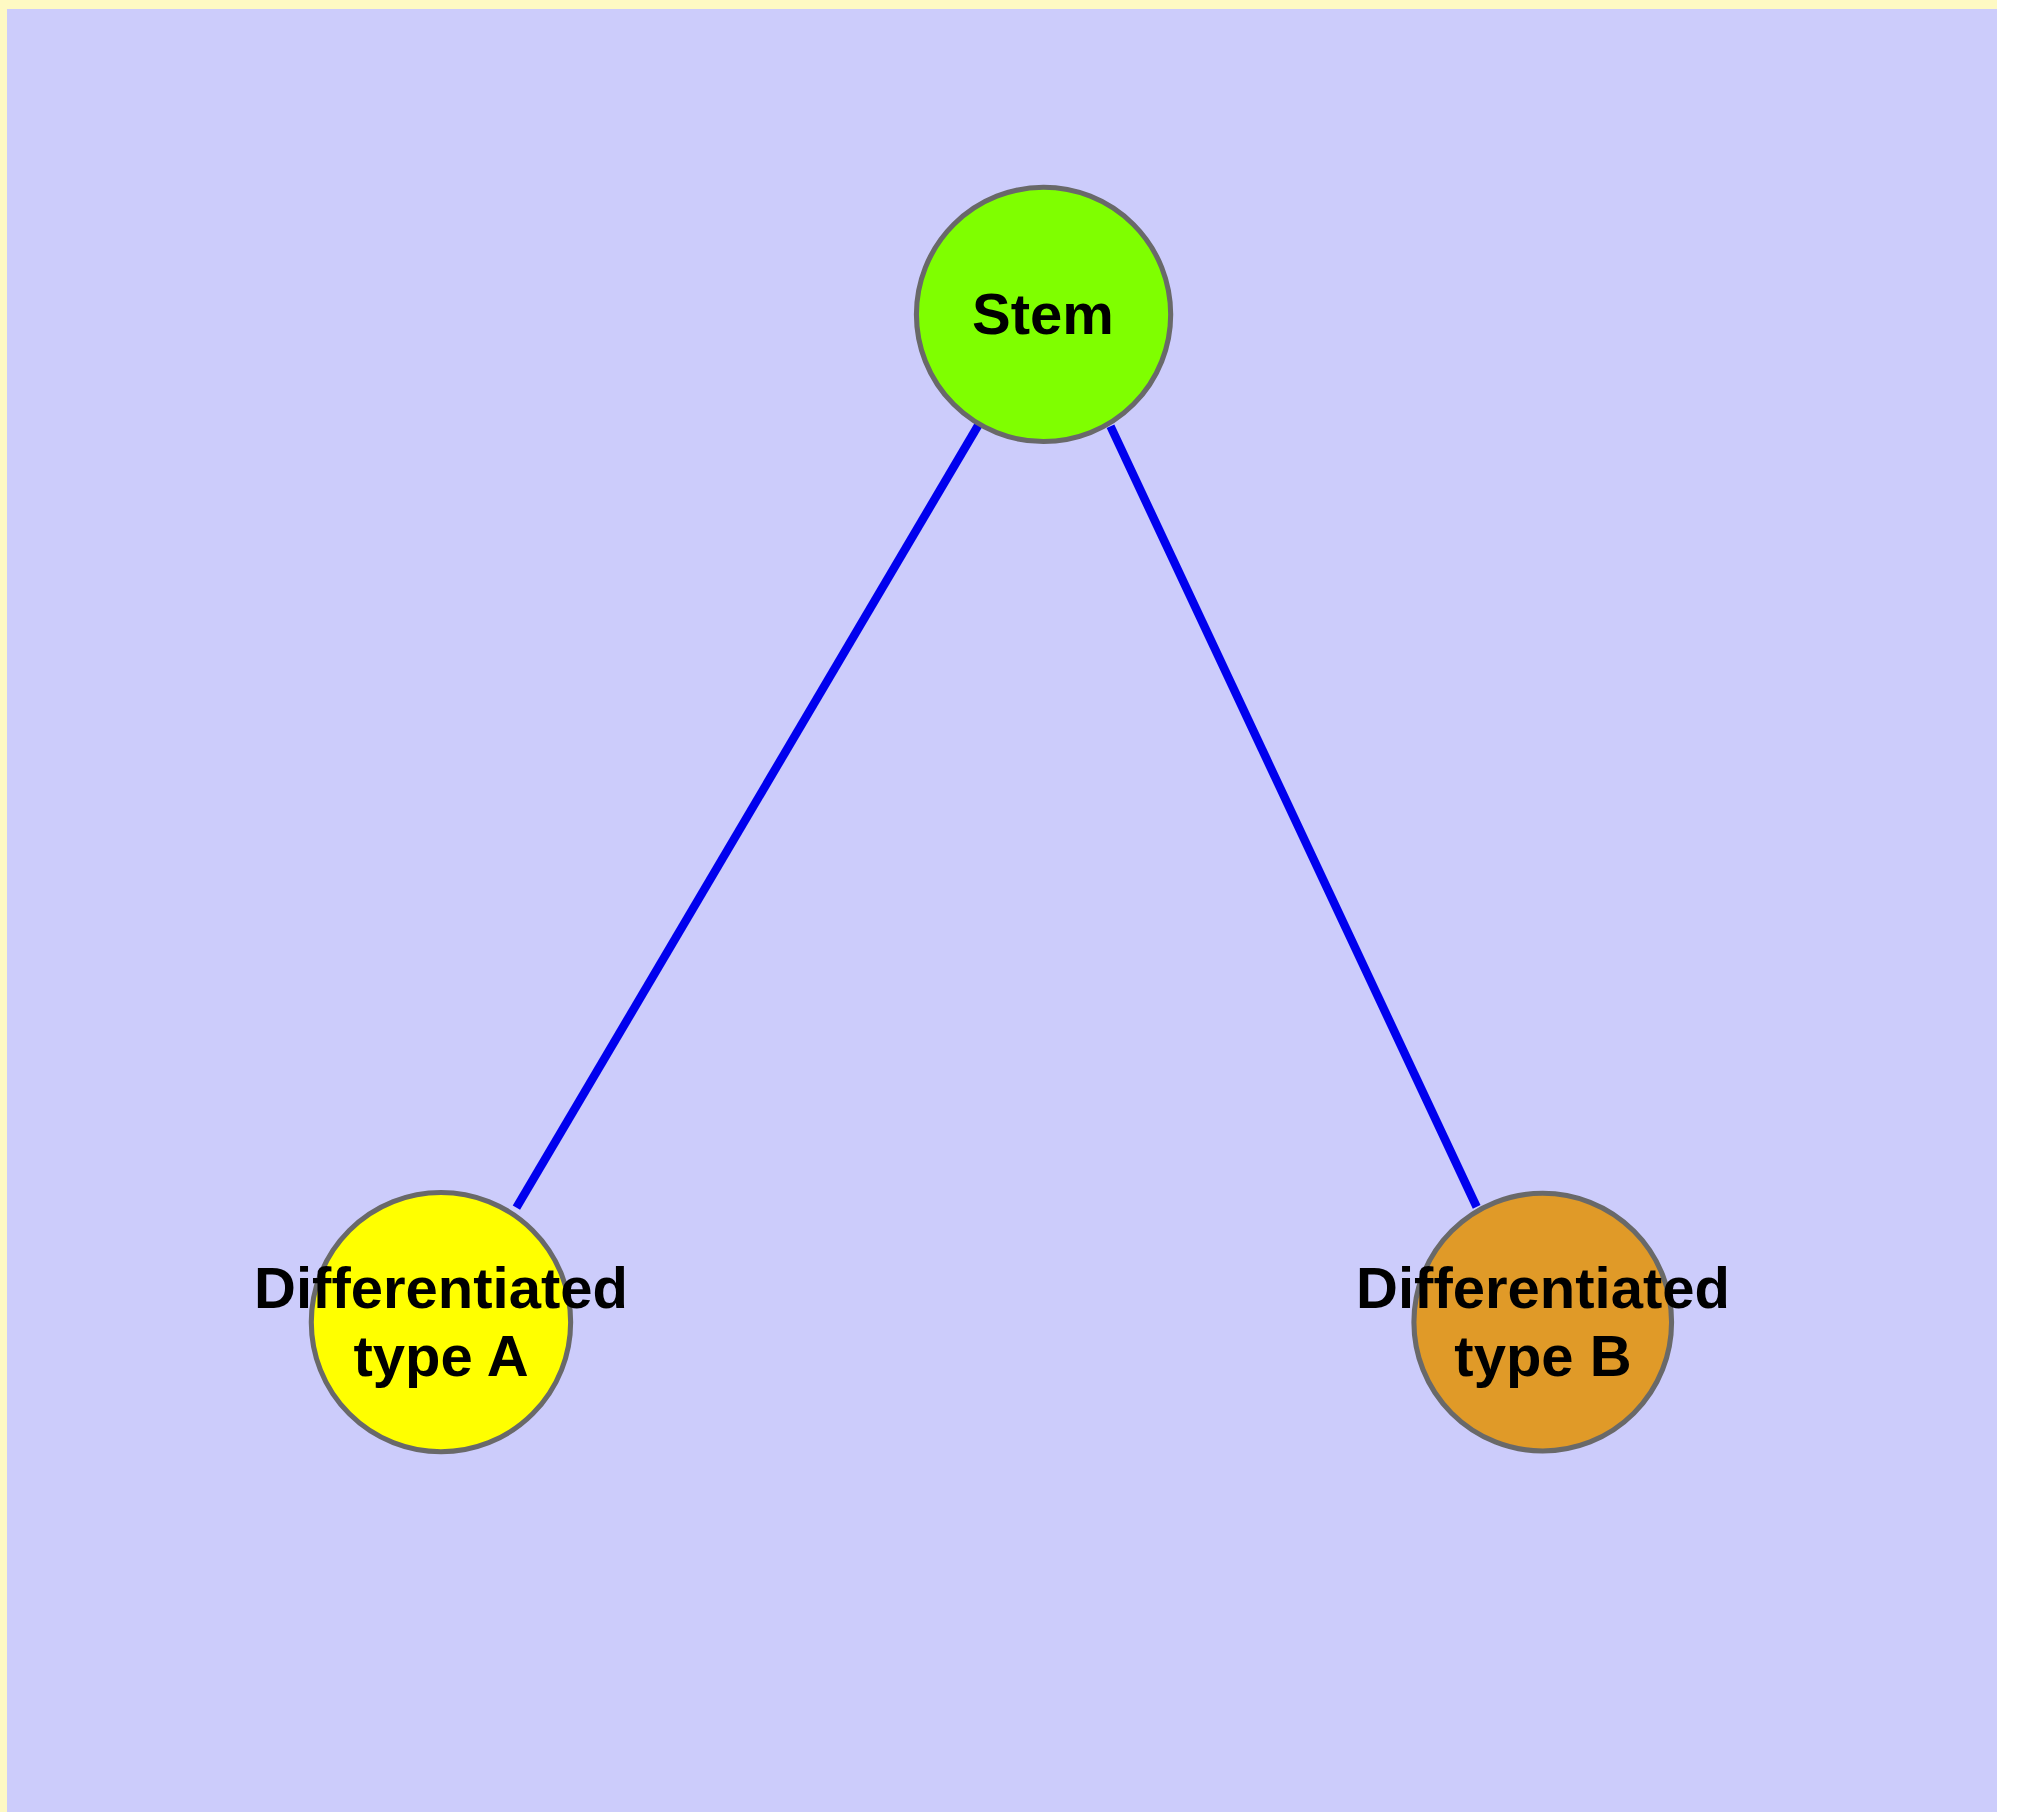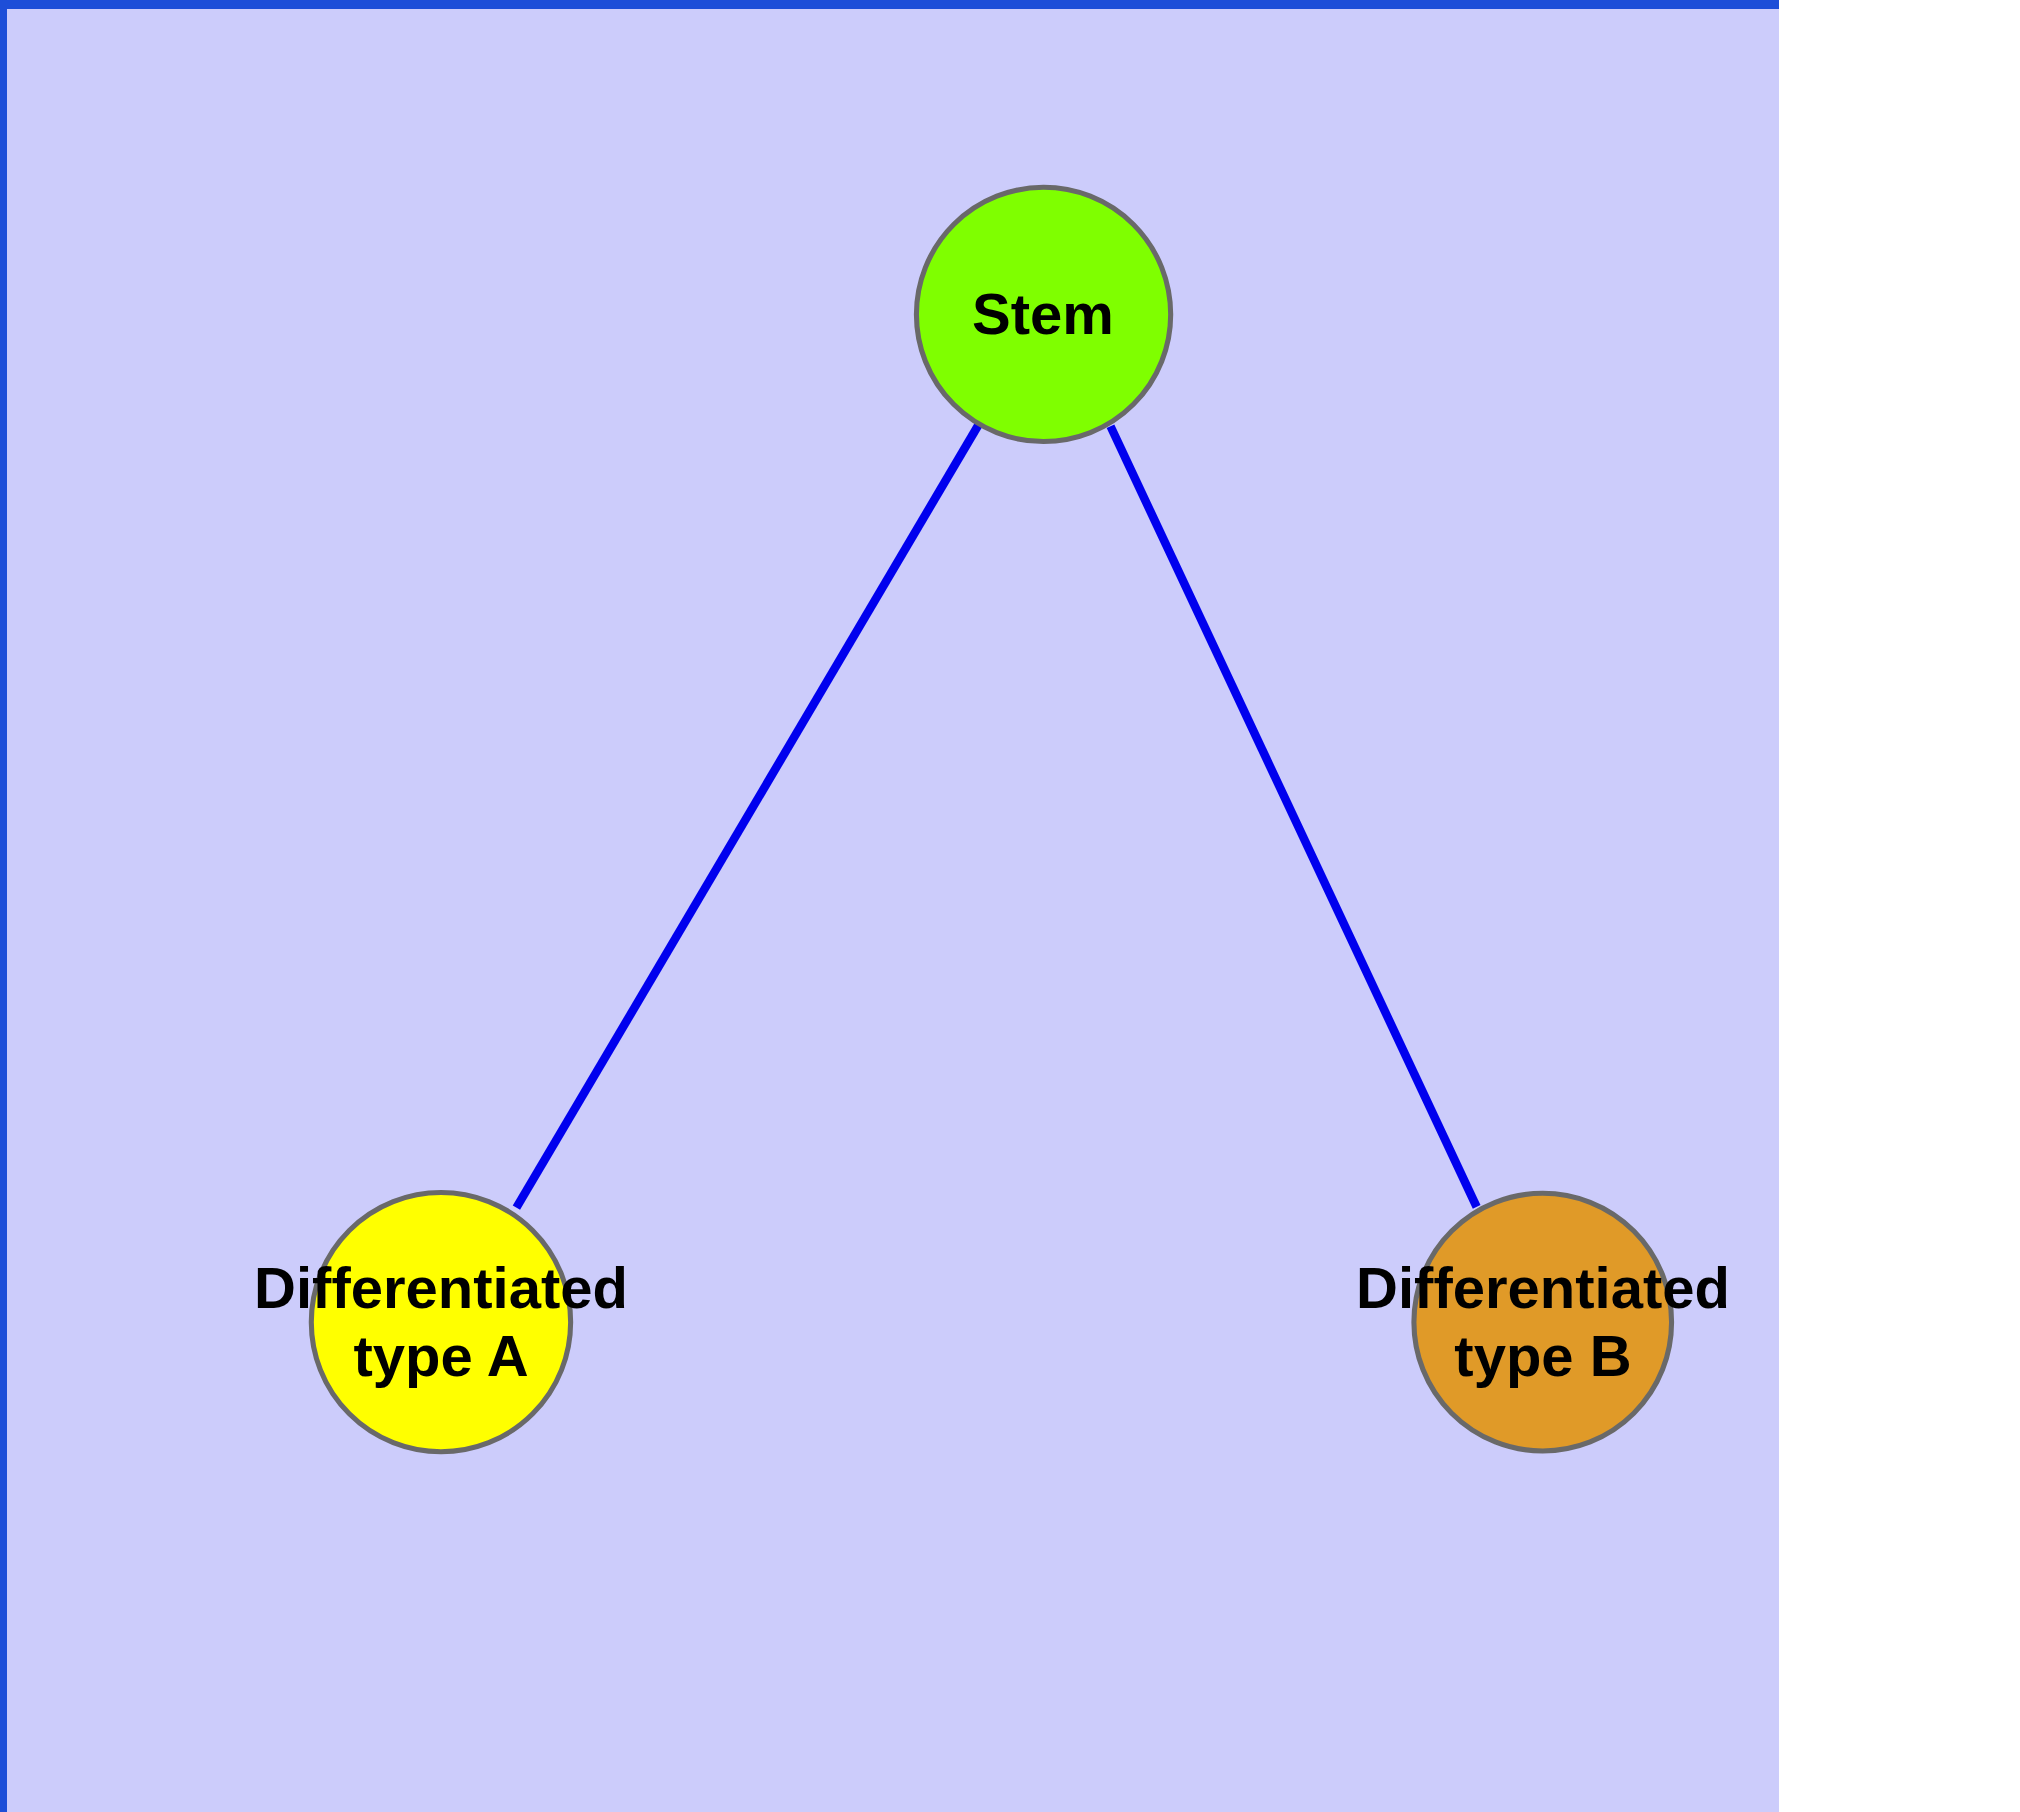--- a/index.html
+++ b/index.html
@@ -3,23 +3,23 @@
 <meta charset="utf-8">
 <title>Cell Differentiation Graph</title>
 <style>
   html, body {
     margin: 0;
     padding: 0;
     background: #ffffff;
   }
   #canvas {
     position: relative;
-    width: 1779px;
+    width: 1997px;
     height: 1812px;
-    background: #1d4ed8;
+    background: #fef9c3;
     overflow: hidden;
     font-family: "Liberation Sans", "DejaVu Sans", sans-serif;
   }
   #plot-area {
     position: absolute;
     left: 6.8px;
     top: 8.5px;
     width: 2014px;
     height: 1804px;
     background: #ccccfb;

